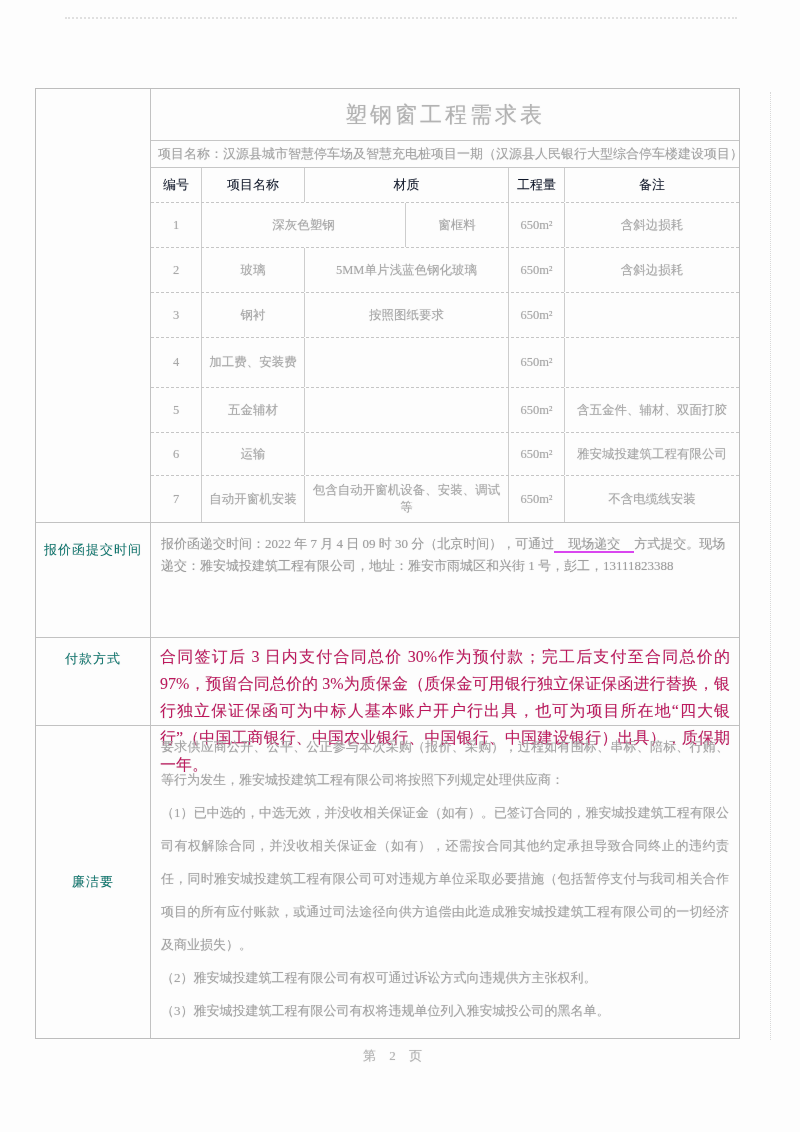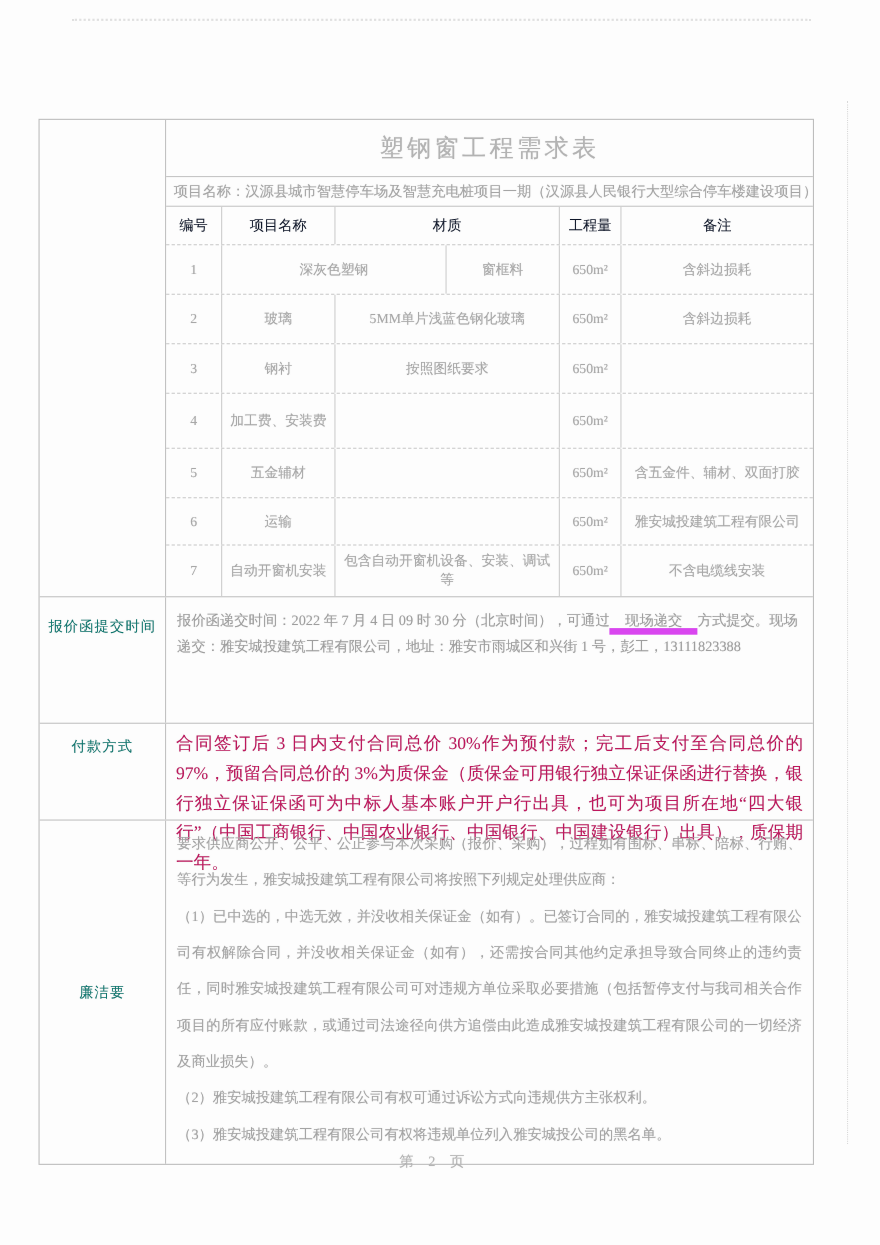--- a/index.html
+++ b/index.html
@@ -17,21 +17,21 @@
     position:absolute;left:65px;top:17px;width:672px;height:0;
     border-top:2px dotted #d9d9d9;opacity:.8;
   }
   .right-artifact{
     position:absolute;left:770px;top:92px;height:948px;width:0;
     border-left:1px dotted #cfcfcf;opacity:.8;
   }
 
   
   .sheet{
-    position:absolute;left:35px;top:108px;width:705px;
+    position:absolute;left:35px;top:88px;width:705px;
     border:1px solid #bdbdbd;
     box-sizing:border-box;
   }
   .outer-row{display:flex;box-sizing:border-box;}
   .outer-row + .outer-row{border-top:1px solid #c2c2c2;}
   .label-col{
     width:115px;flex:0 0 115px;border-right:1px solid #c2c2c2;
     box-sizing:border-box;display:flex;justify-content:center;
     font-size:13px;letter-spacing:1px;color:#0f766e;
   }
@@ -62,21 +62,21 @@
   .c0{flex:0 0 50px;}
   .c1{flex:0 0 103px;}
   .c2{flex:0 0 204px;}
   .c3{flex:0 0 56px;}
   .c4{flex:1;}
   .hdr .cell{font-size:13px;color:#0f172a;}
 
   
   .sub-content{padding:10px 10px 0 10px;font-size:13px;line-height:22px;color:#9e9e9e;}
   .sub-underline{
-    border-bottom:6px solid #d946ef;padding:0 14px;display:inline-block;line-height:15px;
+    border-bottom:2px solid #d946ef;padding:0 14px;display:inline-block;line-height:15px;
   }
   .pay-content{padding:5px 9px 0 9px;font-size:16px;line-height:27px;color:#be185d;text-align:justify;}
   .int-content{padding:4px 10px 0 10px;font-size:13px;line-height:33px;color:#a4a4a4;text-align:justify;}
   .int-content p{margin:0;}
 
   .footer{
     position:absolute;left:0;top:1047px;width:790px;
     text-align:center;font-size:13px;letter-spacing:5px;color:#b4b4b4;
   }
 </style>

